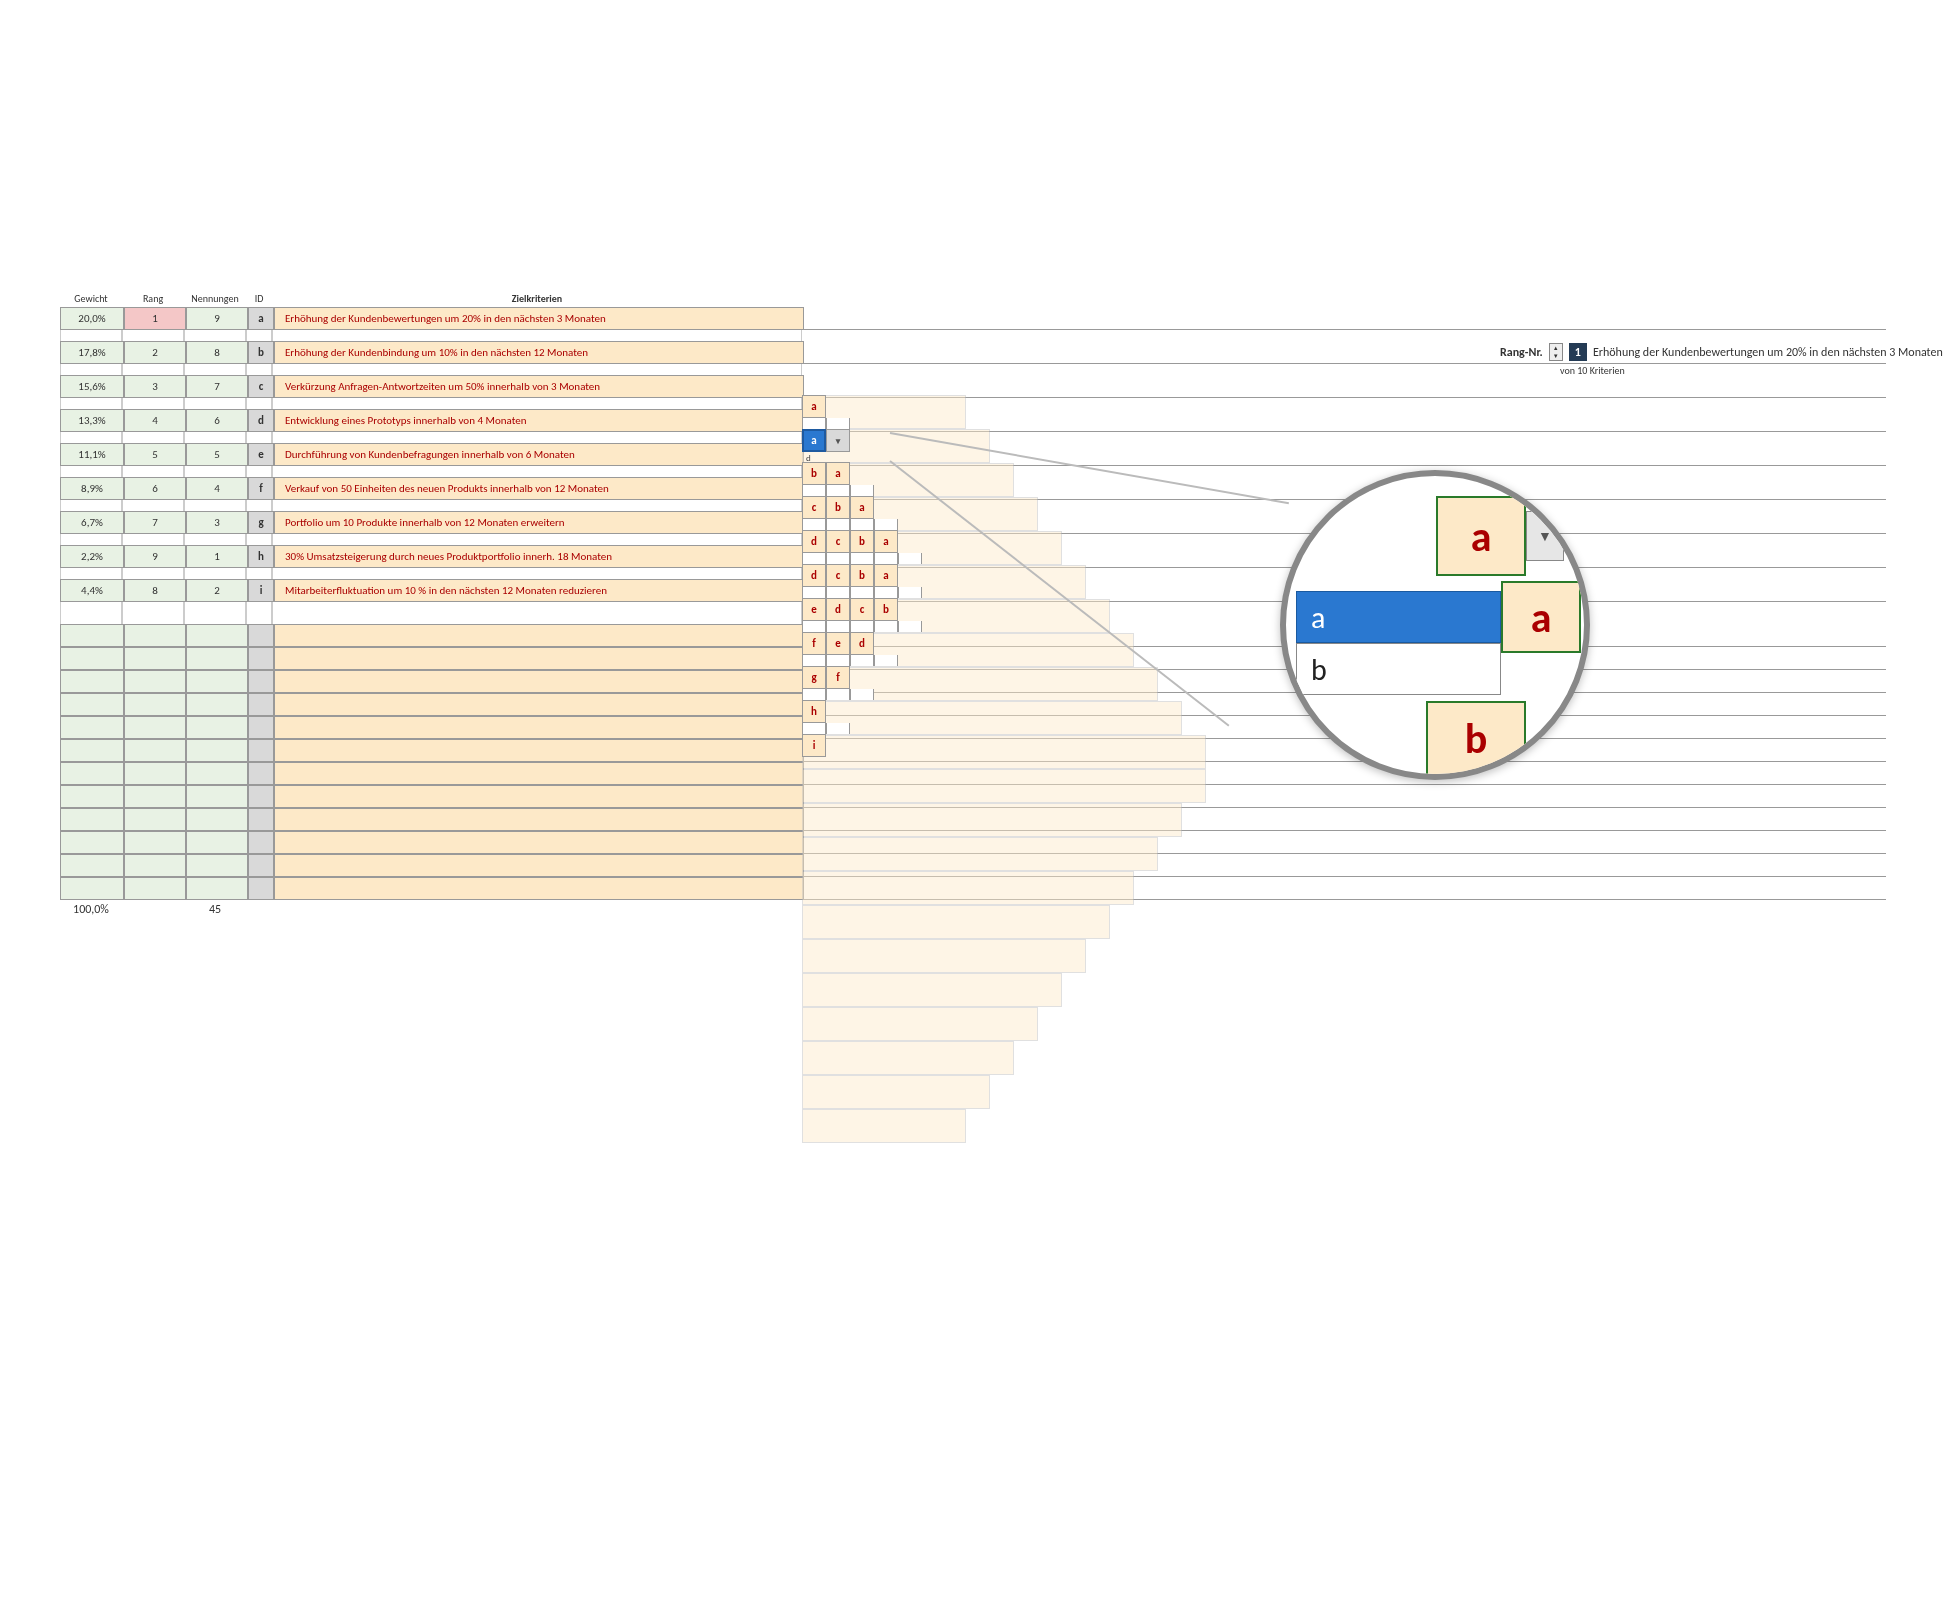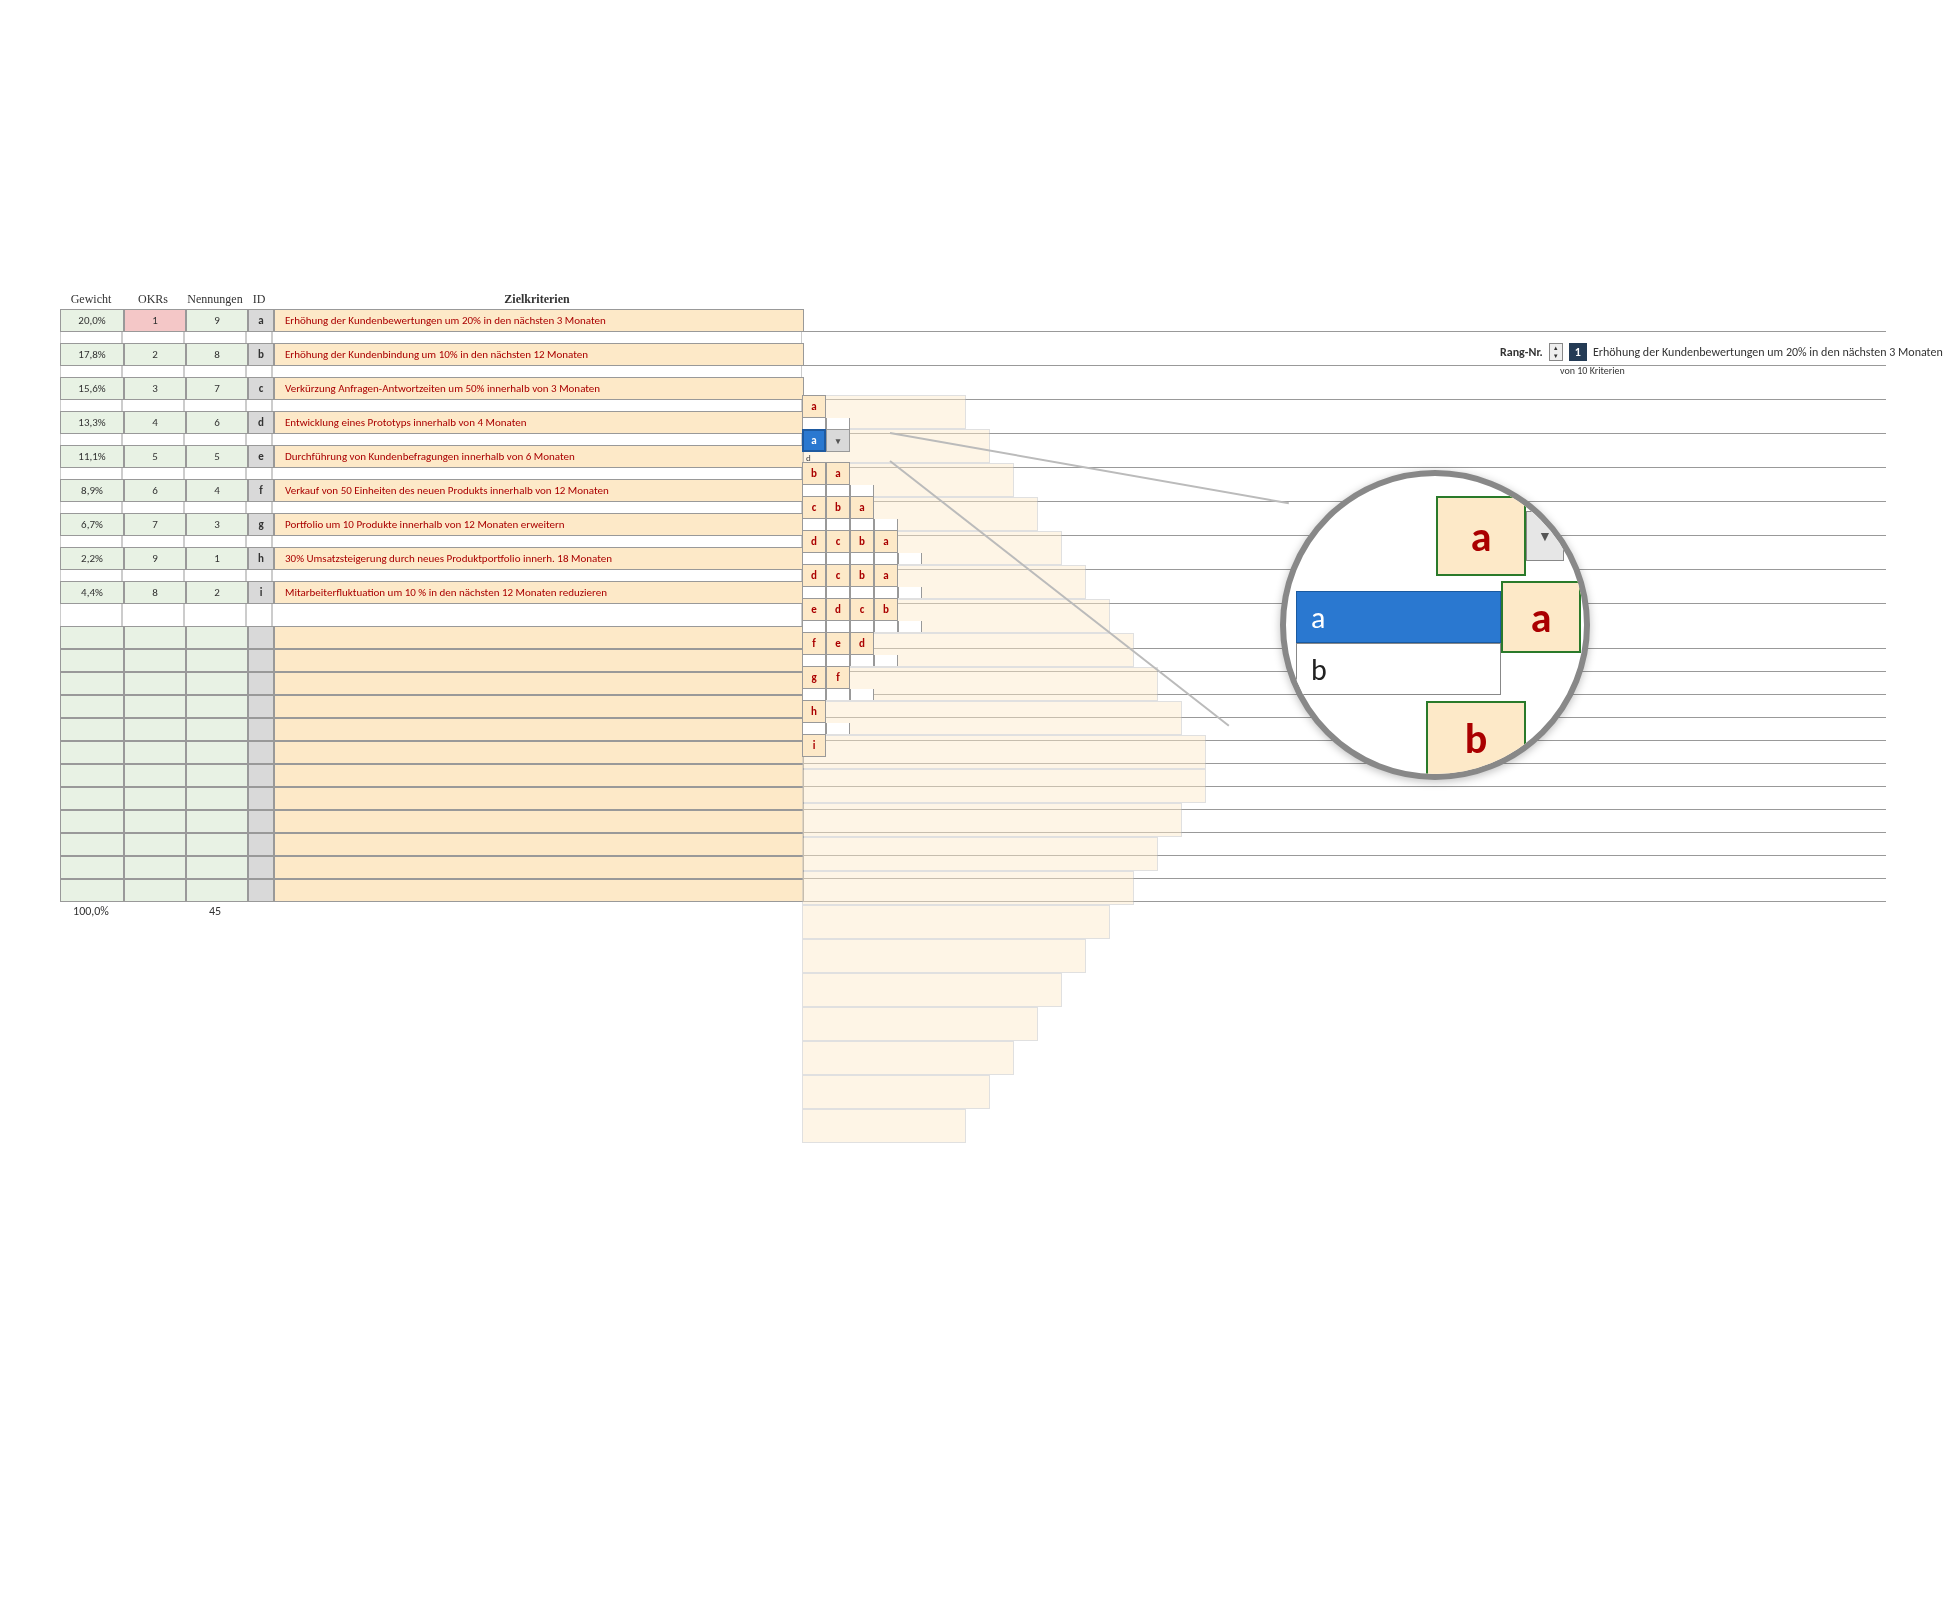--- a/index.html
+++ b/index.html
@@ -7,21 +7,21 @@
 
 .page { width: 1946px; height: 1622px; position: relative; padding: 290px 60px 0 60px; }
 
 h1 { font-size: 19px; font-weight: bold; color: #202020; margin-bottom: 18px; }
 
 .project-row { display: flex; align-items: center; margin-left: 260px; margin-bottom: 14px; }
 .project-label { font-size: 12px; font-weight: bold; padding-right: 6px; }
 .project-value { width: 530px; text-align: center; color: #a00; font-weight: bold; font-size: 13px; background: #fde9c8; border: 1px solid #000; padding: 3px 0; }
 
 
-.hdr { display: flex; font-size: 12px; text-align: center; font-family: Liberation Serif, serif; }
+.hdr { display: flex; font-size: 10px; text-align: center; }
 .col-g { width: 62px; }
 .col-r { width: 62px; }
 .col-n { width: 62px; }
 .col-i { width: 26px; }
 .col-z { width: 530px; }
 .hdr > div { padding: 2px 0; }
 
 
 .crit-row { display: flex; height: 23px; align-items: stretch; border-bottom: 1px solid #999; }
 .crit-row .c { border: 1px solid #999; border-bottom: none; display: flex; align-items: center; justify-content: center; font-size: 11px; }
@@ -81,21 +81,21 @@
 </style>
 </head>
 <body>
 
 <div class="page">
 
 
 
   <div class="hdr">
     <div class="col-g">Gewicht</div>
-    <div class="col-r">OKRs</div>
+    <div class="col-r">Rang</div>
     <div class="col-n">Nennungen</div>
     <div class="col-i">ID</div>
     <div class="col-z" style="text-align:center;font-weight:bold">Zielkriterien</div>
   </div>
 
   <div id="criteria-container">
       <div class="crit-row">
         <div class="c g">20,0%</div>
         <div class="c r top">1</div>
         <div class="c n">9</div>

